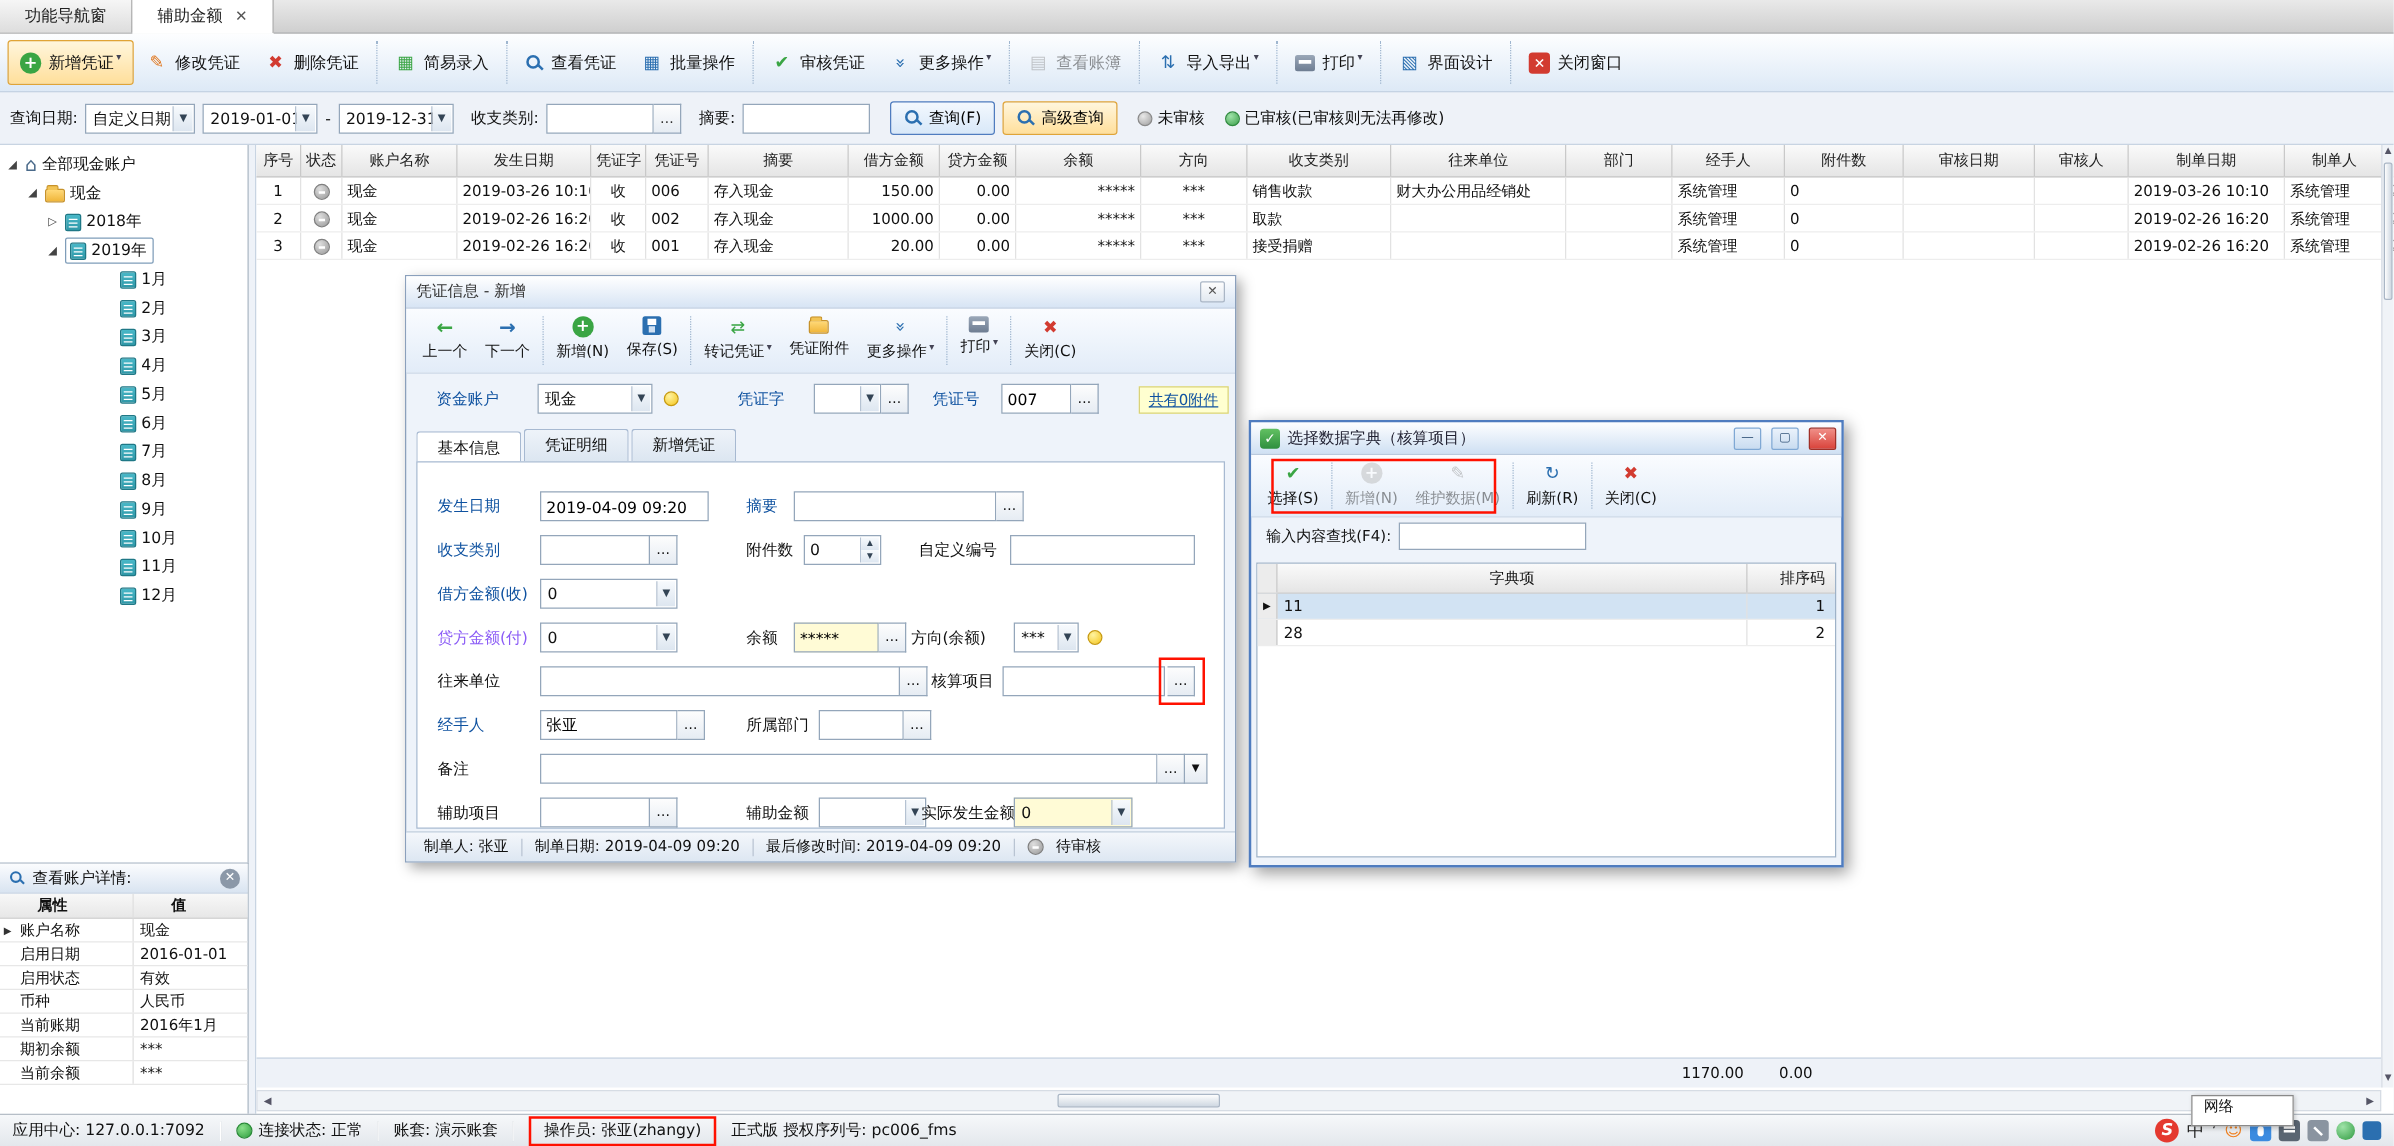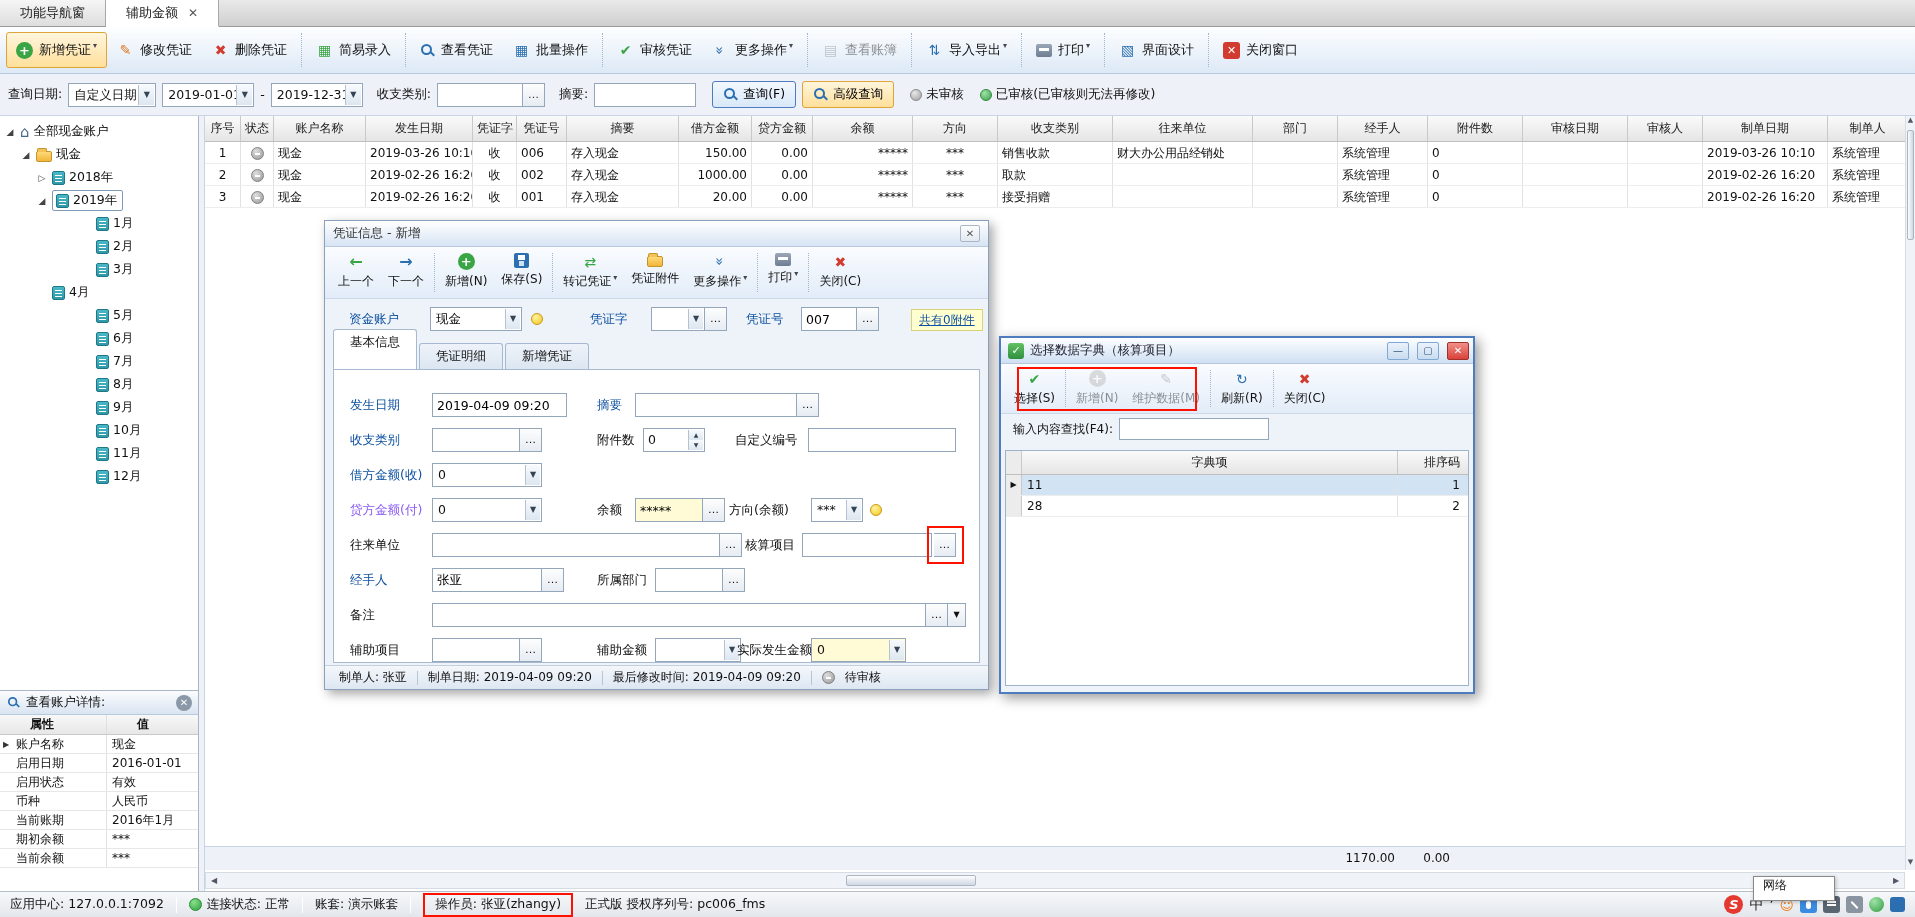--- a/index.html
+++ b/index.html
@@ -116,21 +116,21 @@
 
   
   .vd { position:absolute; left:324px; top:220px; width:665px; height:470px; background:#eef3fa; border:1px solid #8ba0bc; box-shadow:4px 4px 10px rgba(0,0,0,.35); }
   .vd-title { height:26px; background:linear-gradient(#ffffff,#d7e4f4); border-bottom:1px solid #b9c9dd; display:flex; align-items:center; padding:0 8px; font-size:12.5px; color:#333; }
   .vd-title .t { flex:1; }
   .win-x { width:20px; height:17px; border:1px solid #aab6c5; border-radius:2px; background:linear-gradient(#fdfdfd,#e2e9f1); font-size:10px; line-height:15px; text-align:center; color:#555; }
   .vd-toolbar { height:52px; display:flex; align-items:stretch; padding:2px 6px; background:linear-gradient(#fafcff,#e2ecf8); border-bottom:1px solid #cdd9e7; }
   .vd-body { position:absolute; left:0; top:78px; right:0; bottom:0; }
   .vd-tabs { position:absolute; left:8px; top:44px; right:8px; height:26px; display:flex; gap:2px; align-items:flex-end; }
   .vtab { padding:4px 16px; font-size:12.5px; border:1px solid #a7b9d1; border-bottom:none; background:linear-gradient(#eef3f9,#dce6f1); border-radius:3px 3px 0 0; }
-  .vtab.active { background:#fff; position:relative; top:1px; padding-bottom:19px; }
+  .vtab.active { background:#fff; position:relative; top:1px; padding-bottom:3px; }
   .vd-form { position:absolute; left:8px; top:70px; right:8px; bottom:26px; background:#fff; border:1px solid #a7b9d1; }
   .vd-footer { position:absolute; left:0; right:0; bottom:0; height:24px; background:linear-gradient(#f4f7fb,#dde7f2); border-top:1px solid #c2cfdd; display:flex; align-items:center; padding:0 14px; font-size:12px; gap:10px; }
   .vf-sep { width:1px; height:14px; background:#b9c4d2; }
   .attach-link { position:absolute; left:586px; top:1px; height:22px; line-height:20px; background:#ffffd0; border:1px solid #d9d27a; padding:0 7px; color:#0f52a0; text-decoration:underline; font-size:12px; }
 
   
   .dict { position:absolute; left:999px; top:336px; width:476px; height:358px; background:#eef3fa; border:2px solid #4f7cbf; box-shadow:4px 4px 12px rgba(0,0,0,.4); }
   .dict-title { height:26px; background:linear-gradient(#fdfeff,#cfe0f3); display:flex; align-items:center; gap:6px; padding:0 4px 0 7px; border-bottom:1px solid #b9c9dd; }
   .dict-title .t { flex:1; font-size:12.5px; color:#223; }
   .app-ico { width:16px; height:16px; background:linear-gradient(#62c162,#2f8f3f); border-radius:3px; color:#fff; font-size:11px; line-height:16px; text-align:center; }
@@ -334,21 +334,21 @@
         <span>1月</span>
       </div>
       <div class="tree-row" style="padding-left:96px">
         <span class="ico-book"></span>
         <span>2月</span>
       </div>
       <div class="tree-row" style="padding-left:96px">
         <span class="ico-book"></span>
         <span>3月</span>
       </div>
-      <div class="tree-row" style="padding-left:52px">
+      <div class="tree-row" style="padding-left:96px">
         <span class="ico-book"></span>
         <span>4月</span>
       </div>
       <div class="tree-row" style="padding-left:96px">
         <span class="ico-book"></span>
         <span>5月</span>
       </div>
       <div class="tree-row" style="padding-left:96px">
         <span class="ico-book"></span>
         <span>6月</span>

